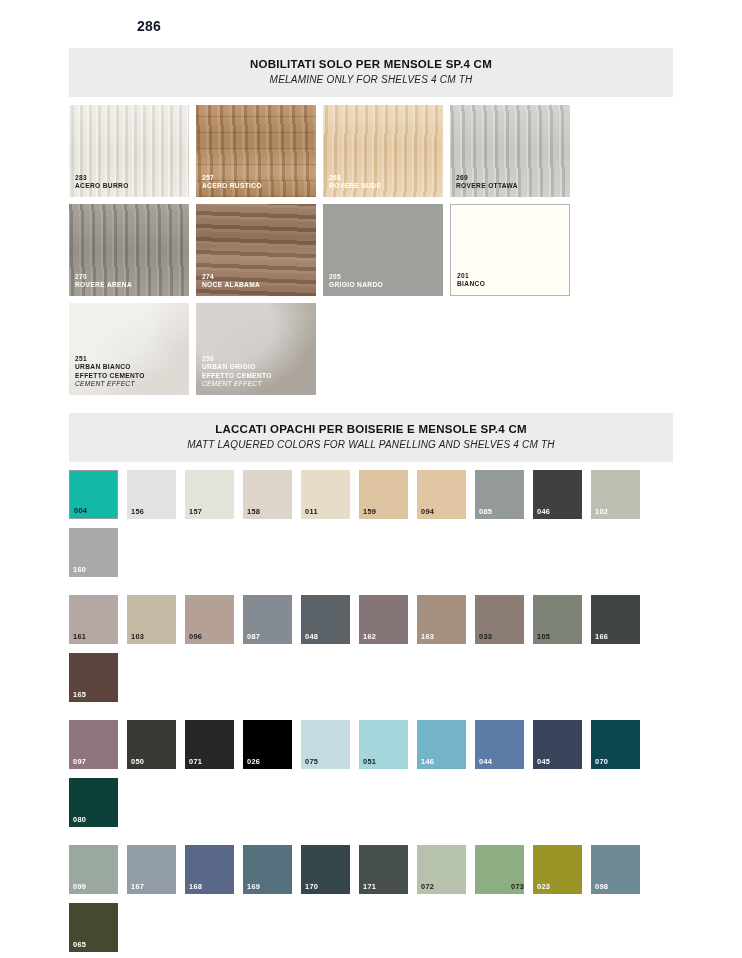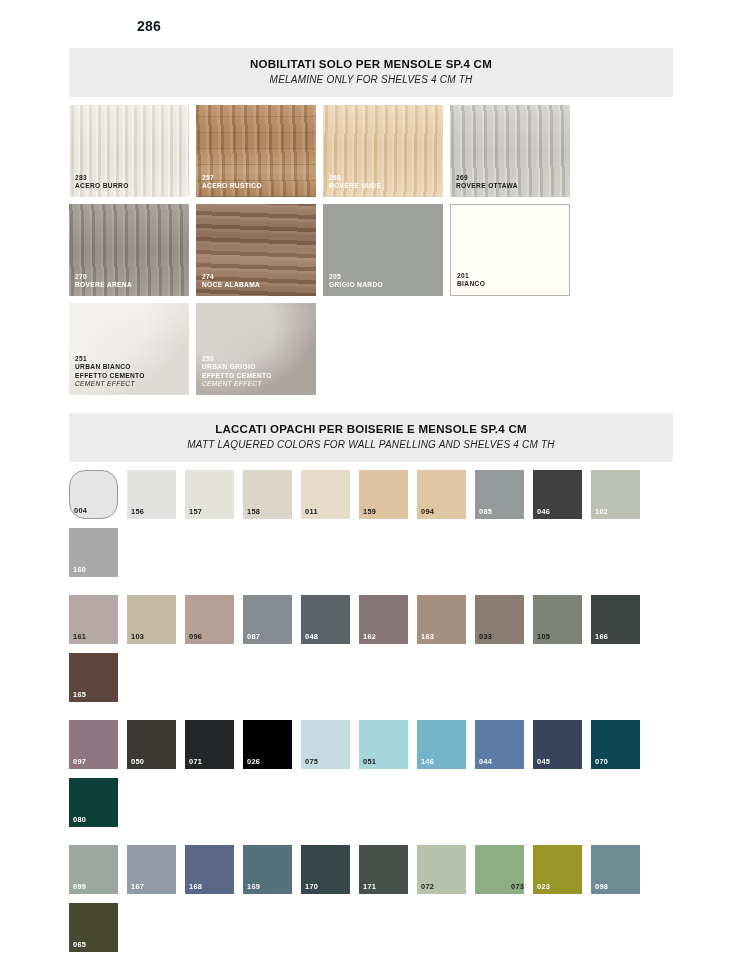--- a/index.html
+++ b/index.html
@@ -177,21 +177,21 @@
       </div>
 
     <div style="height:18px"></div>
 
     <div class="section-head">
       <div class="title">LACCATI OPACHI PER BOISERIE E MENSOLE SP.4 CM</div>
       <div class="subtitle">MATT LAQUERED COLORS FOR WALL PANELLING AND SHELVES 4 CM TH</div>
     </div>
 
     <div class="swatch-grid" id="swatch-grid">
-        <div class="swatch outlined" style="background: #e5e5e5; border-radius: 16px;">
+        <div class="swatch outlined" style="background: #14b8a6;">
           <span class="code" style="color: rgb(26, 26, 26);">004</span>
         </div>
         <div class="swatch" style="background: rgb(226, 227, 225);">
           <span class="code" style="color: rgb(26, 26, 26);">156</span>
         </div>
         <div class="swatch" style="background: rgb(227, 227, 218);">
           <span class="code" style="color: rgb(26, 26, 26);">157</span>
         </div>
         <div class="swatch" style="background: rgb(221, 213, 201);">
           <span class="code" style="color: rgb(26, 26, 26);">158</span>

